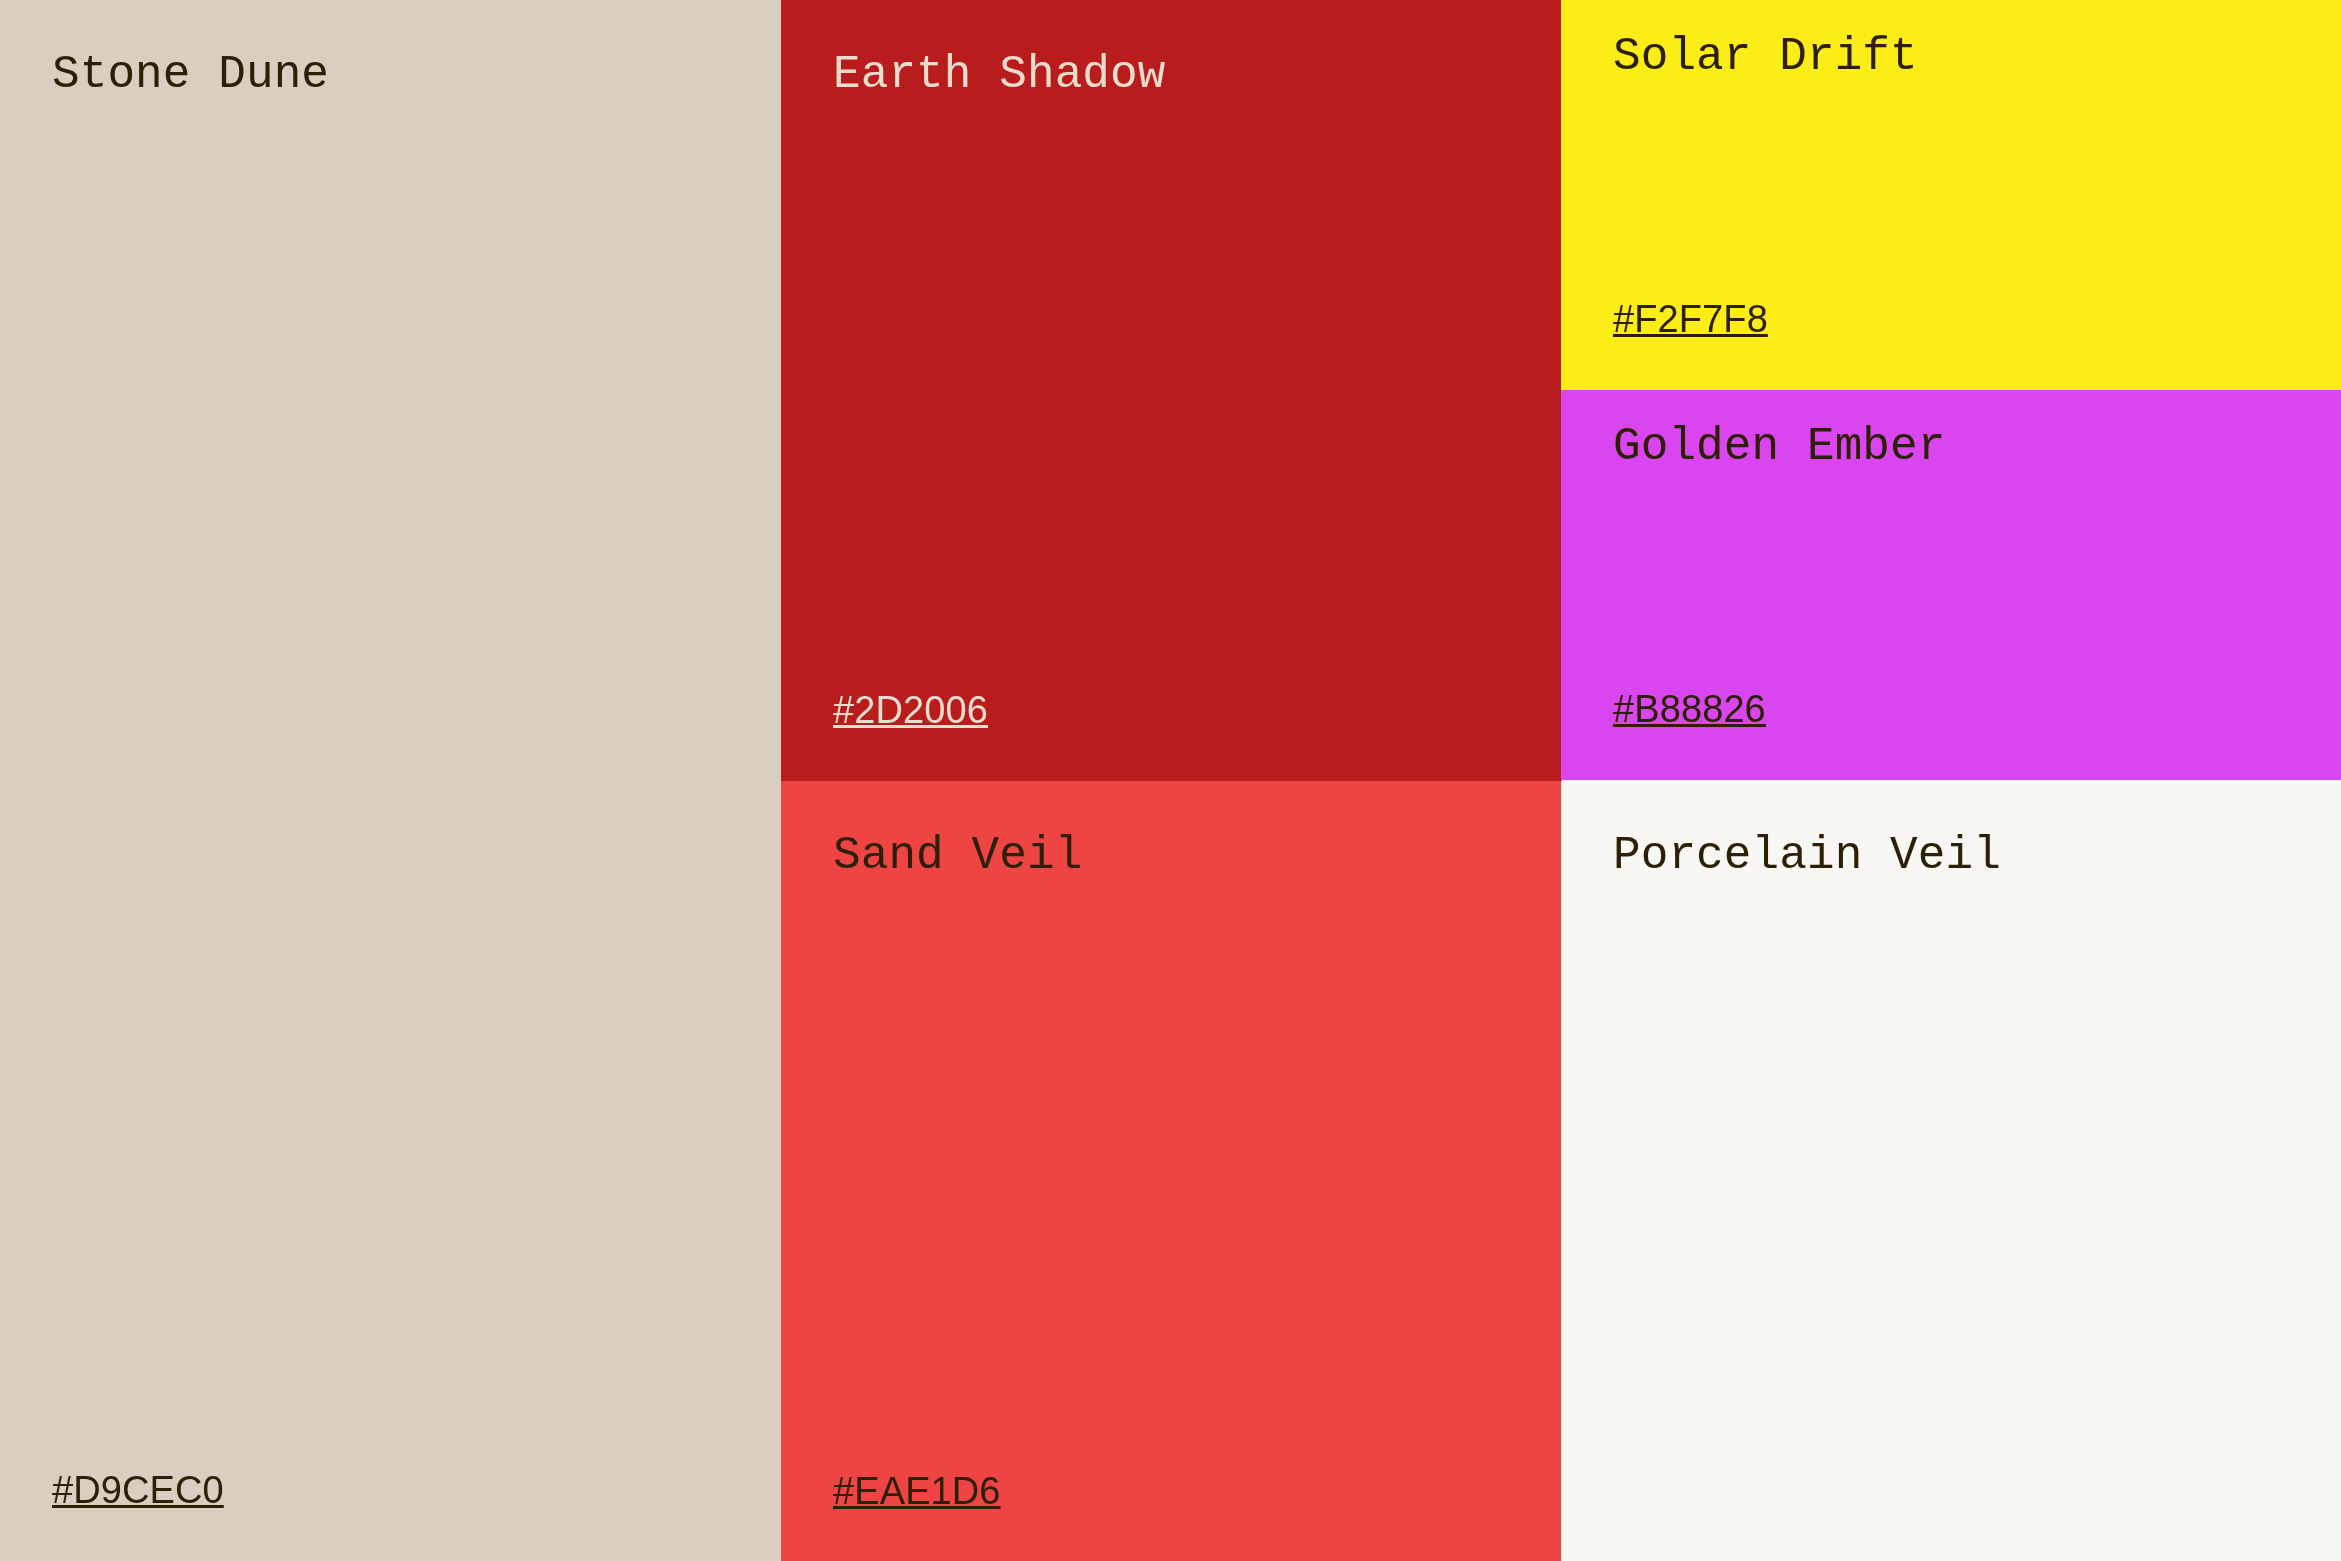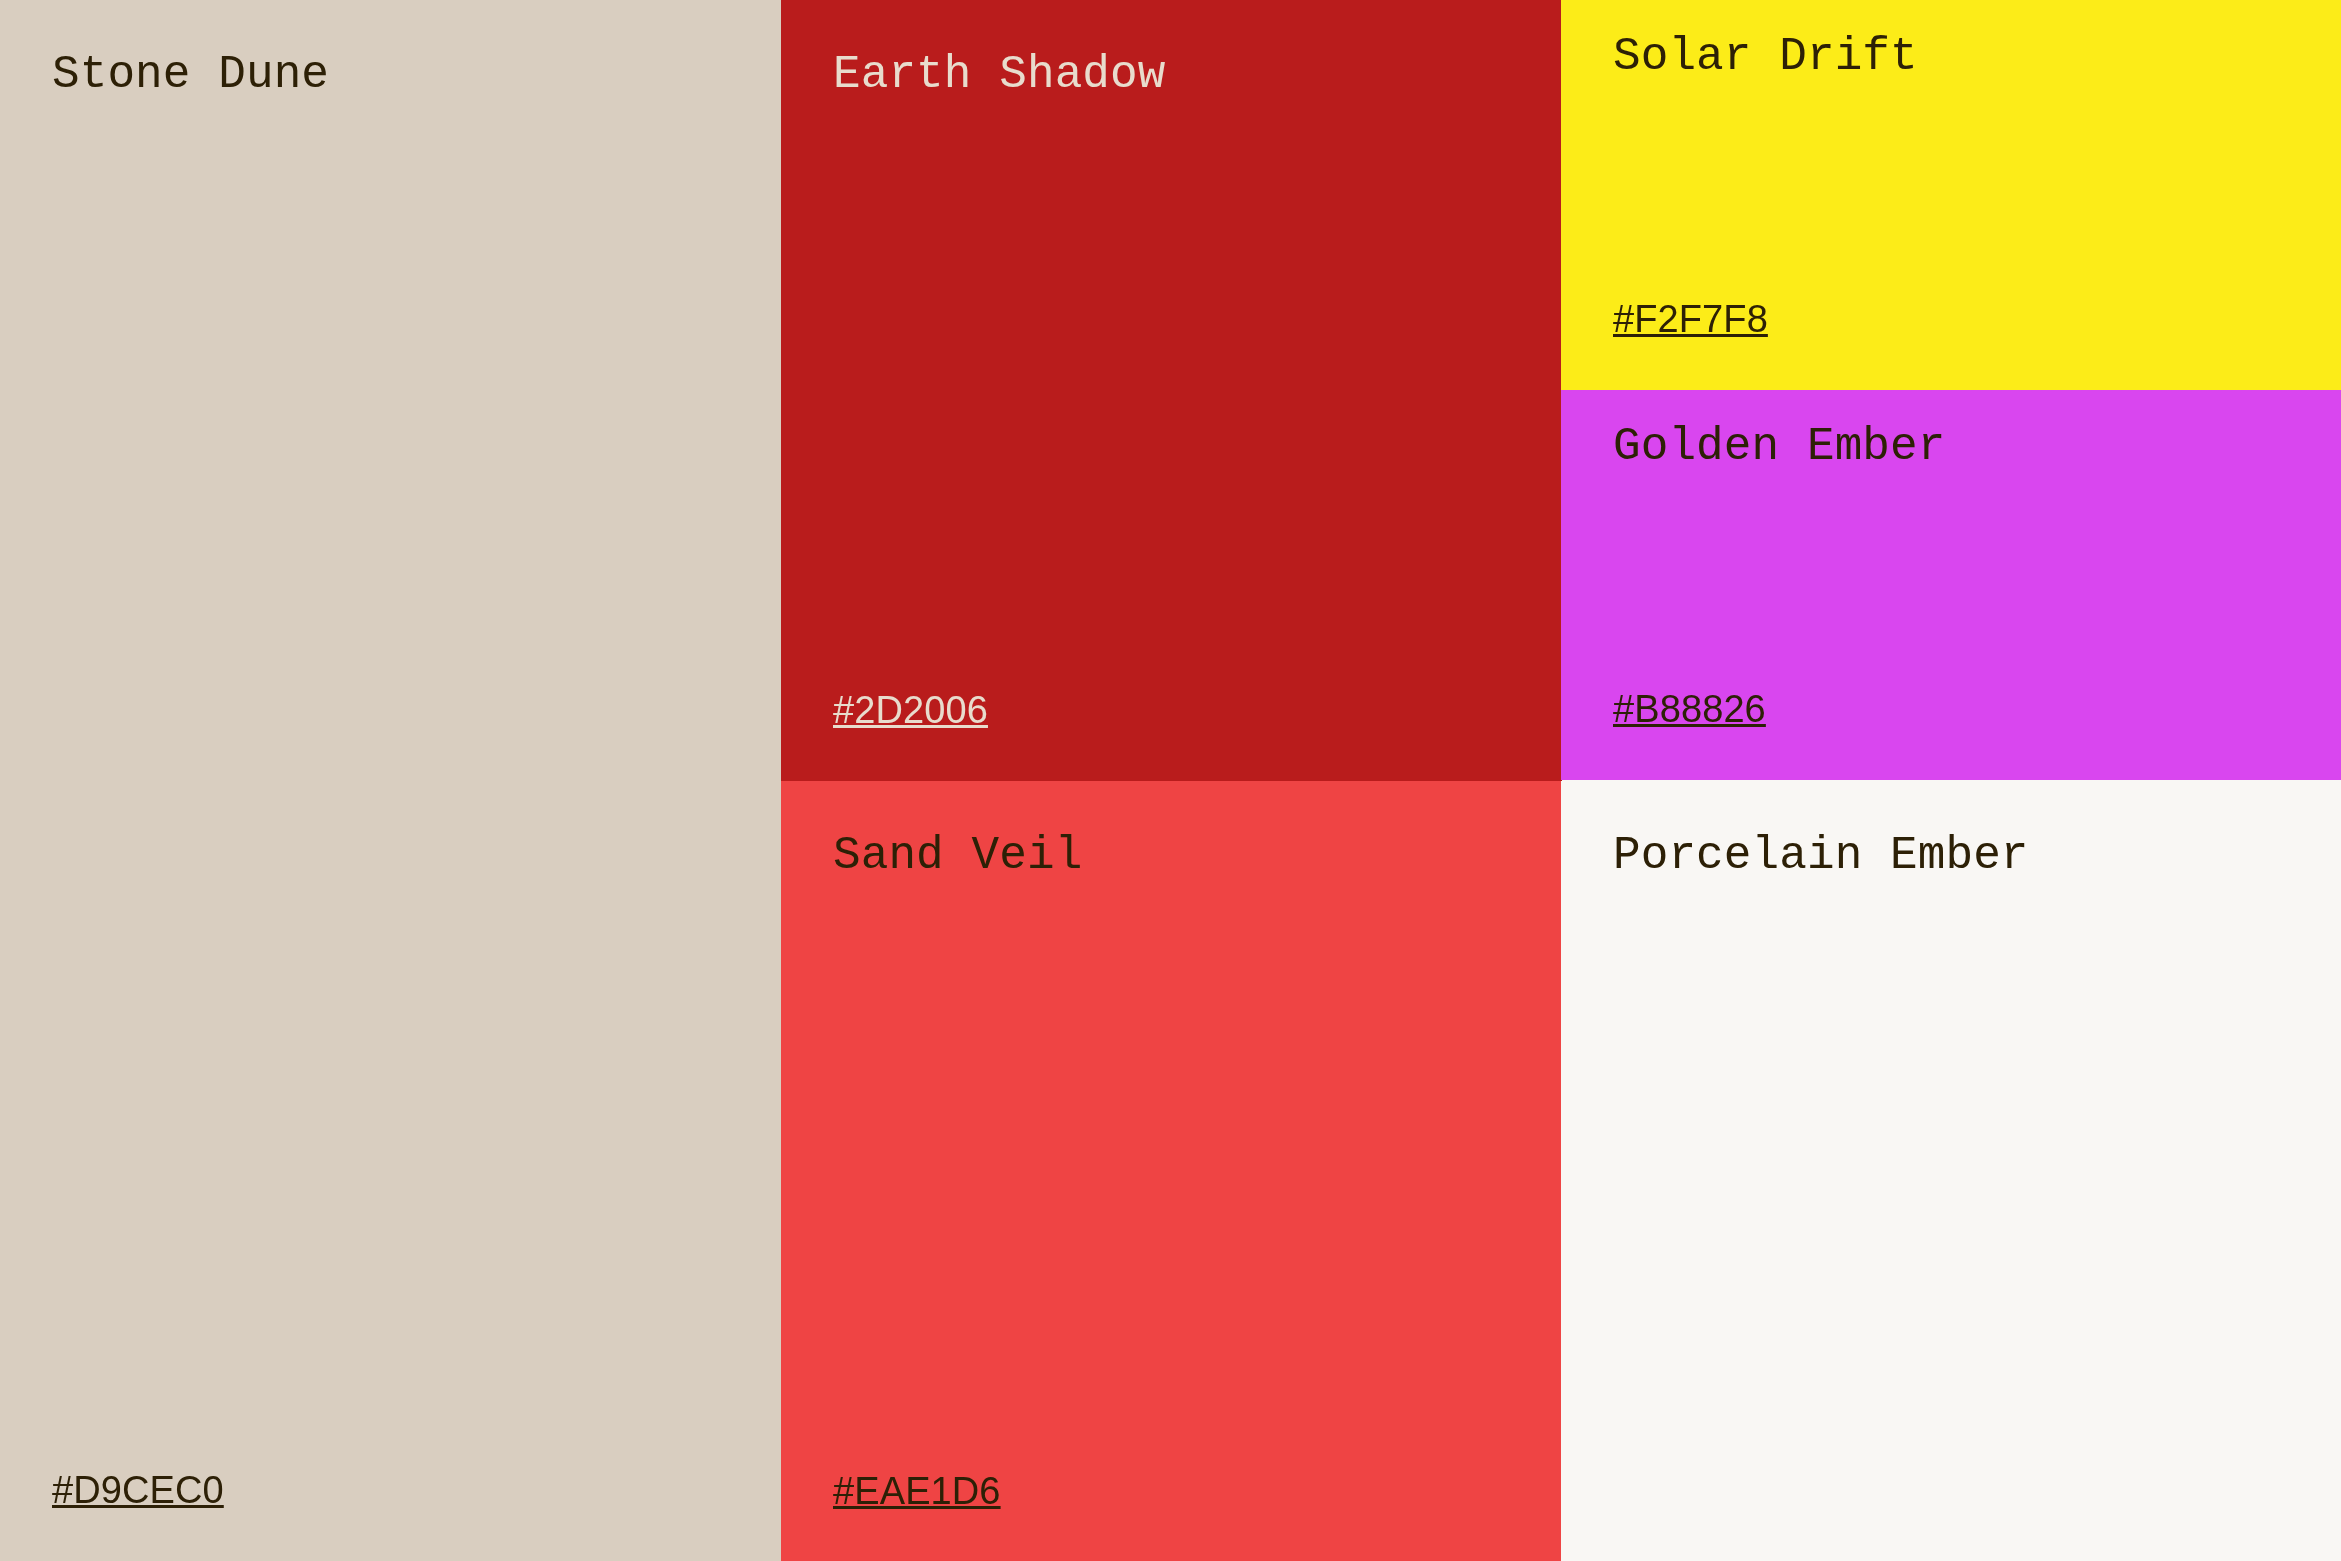--- a/index.html
+++ b/index.html
@@ -81,17 +81,17 @@
     <div class="swatch-name">Golden Ember</div>
     <div class="swatch-hex">#B88826</div>
   </div>
 
   <div class="swatch" id="swatch-sand-veil" style="background-color: #ef4444; color: rgb(45, 32, 6);">
     <div class="swatch-name">Sand Veil</div>
     <div class="swatch-hex">#EAE1D6</div>
   </div>
 
   <div class="swatch" id="swatch-porcelain-haze" style="background-color: rgb(249, 247, 244); color: rgb(45, 32, 6);">
-    <div class="swatch-name">Porcelain Ember</div>
+    <div class="swatch-name">Porcelain Veil</div>
   </div>
 
 </div>
 
 
 </body></html>

